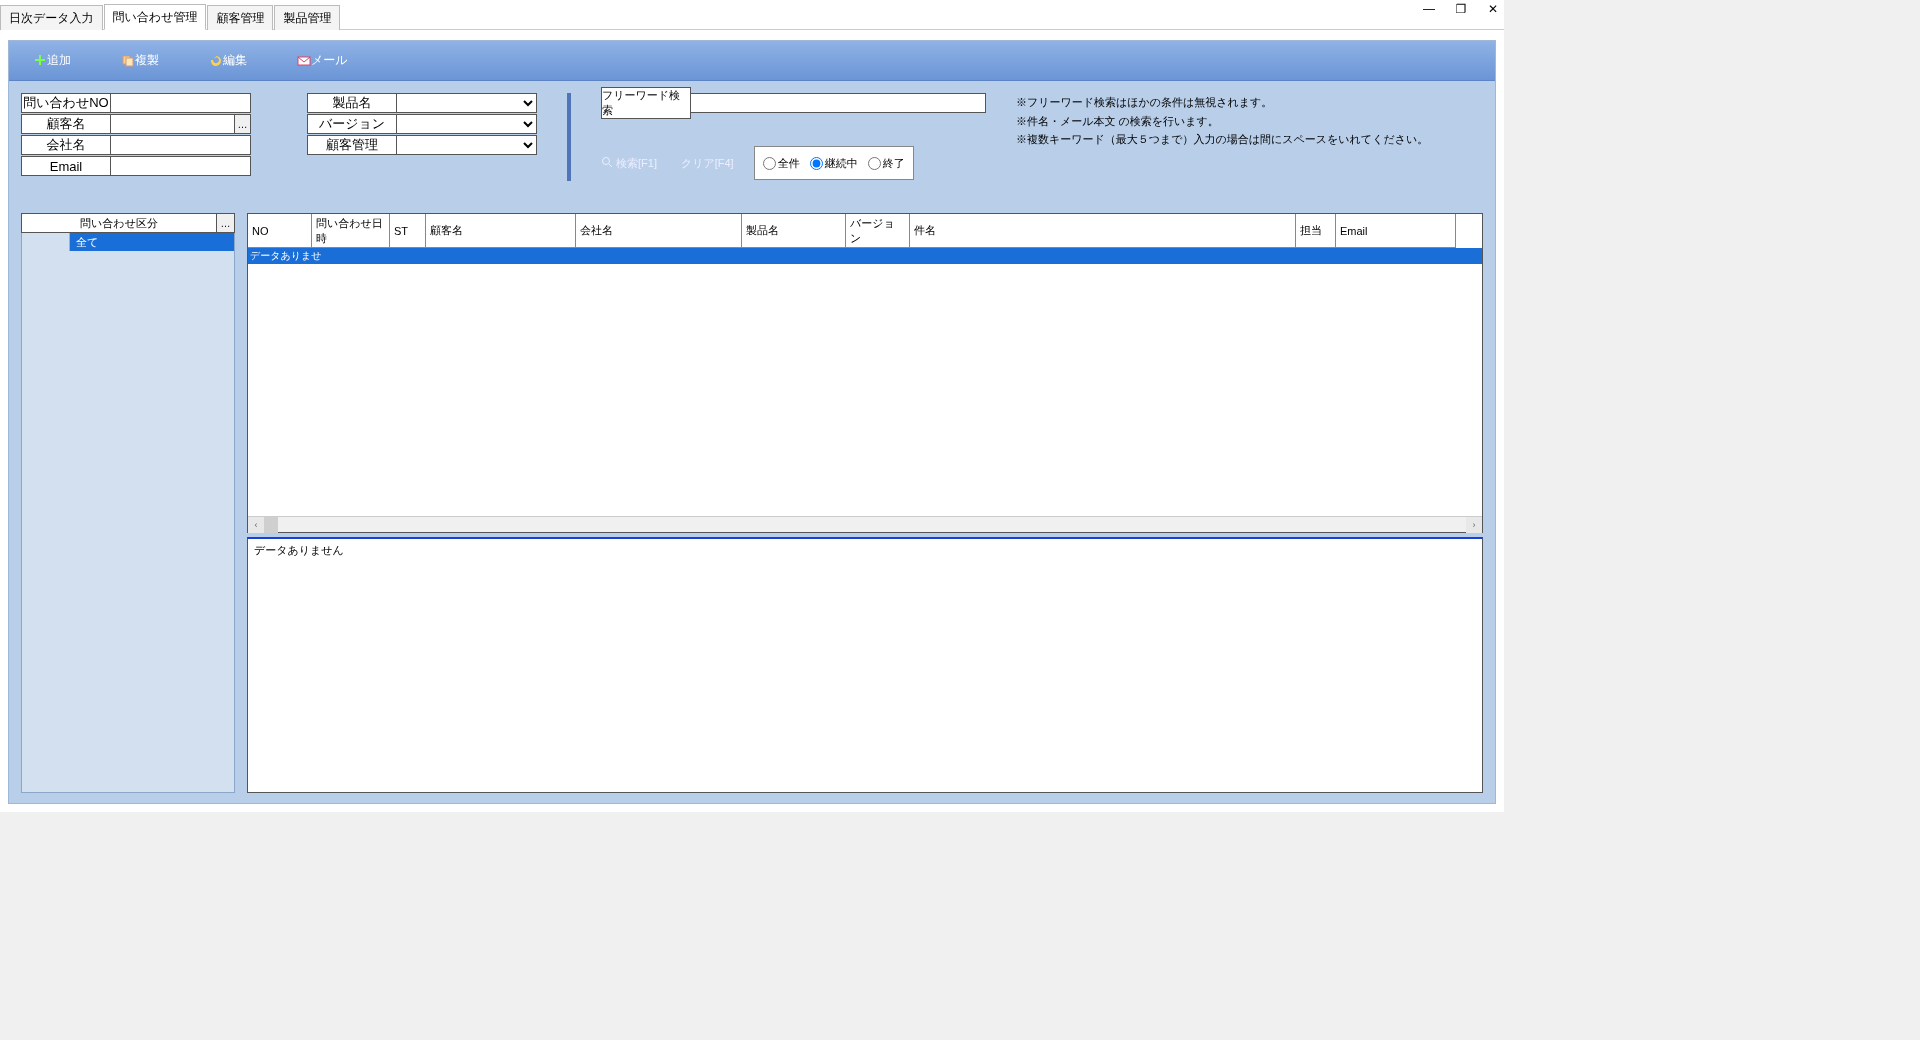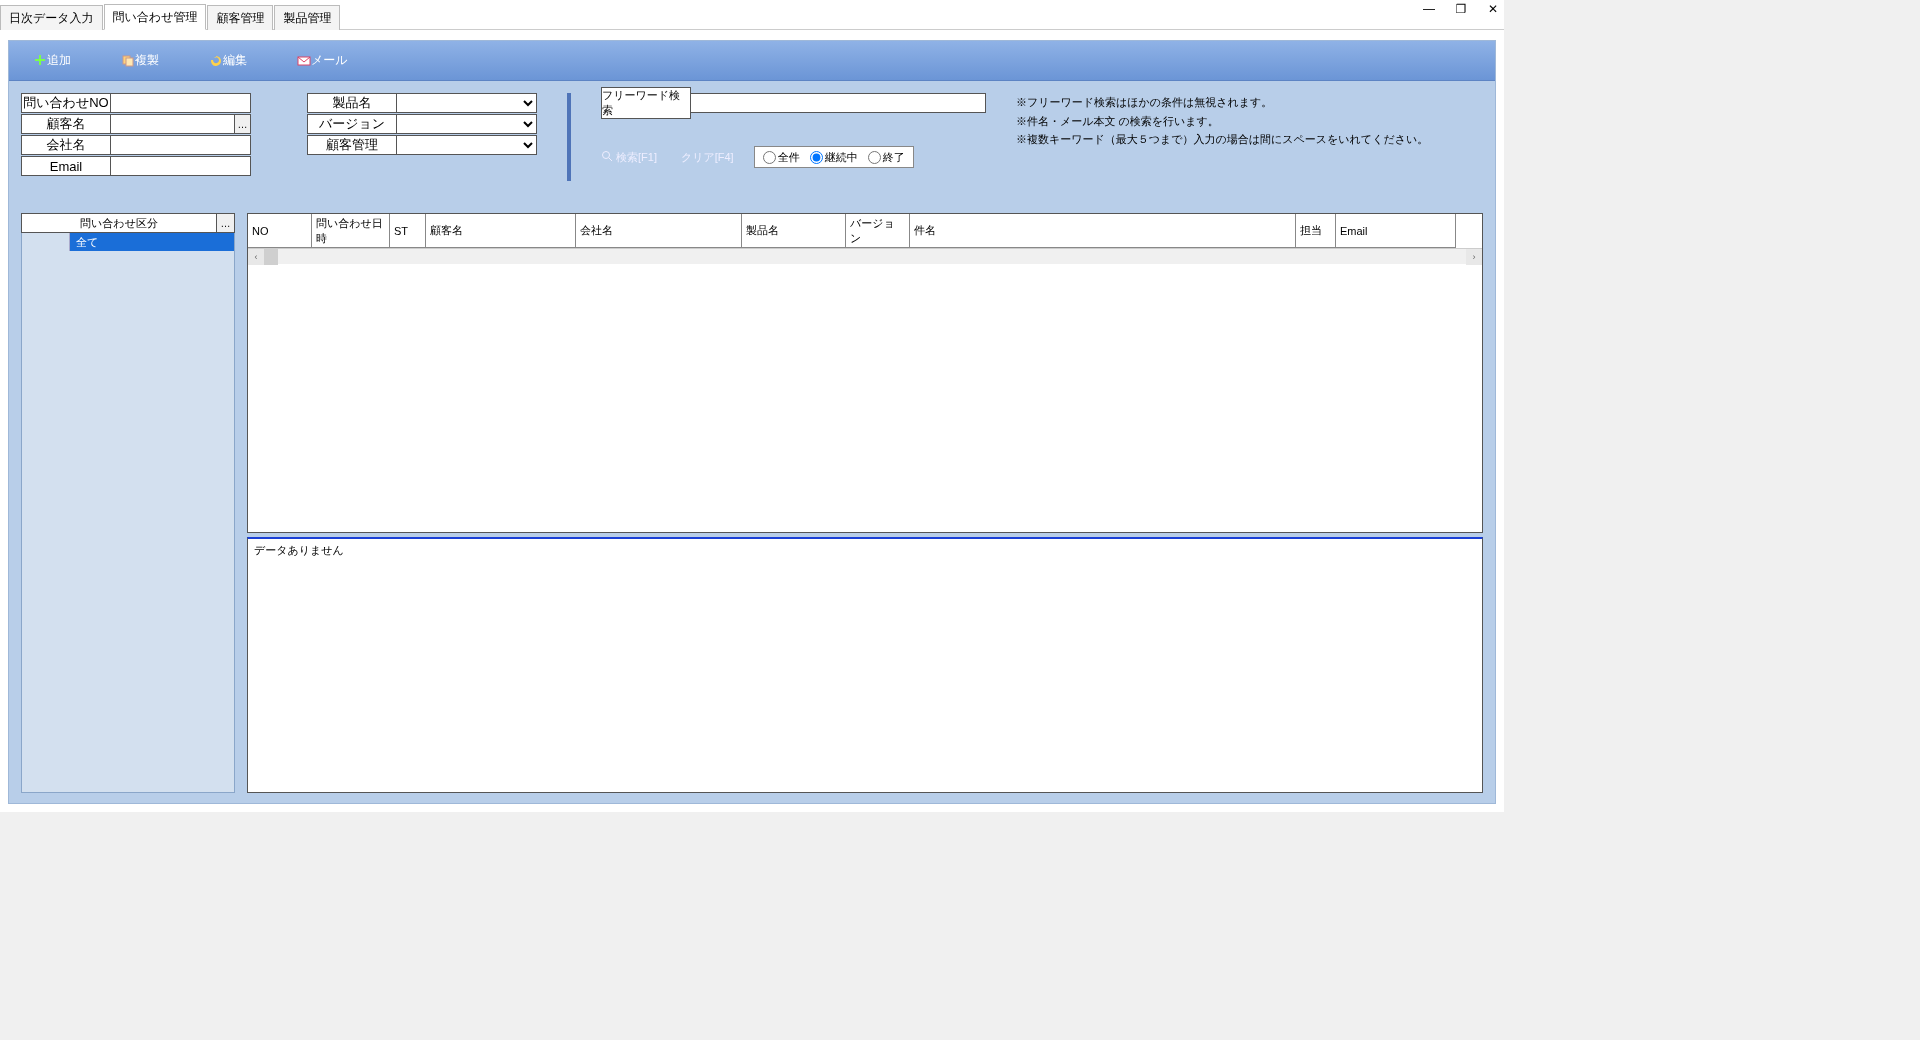--- a/index.html
+++ b/index.html
@@ -22,21 +22,21 @@
   .fld-input { width:140px; background:#fff; border:1px solid #555; border-left:none; }
   .fld-input.wide { width:140px; }
   .fld-btn { width:16px; border:1px solid #555; border-left:none; background:#f0f0f0; display:flex; align-items:center; justify-content:center; cursor:pointer; font-size:10px; }
   .fld-select { width:140px; border:1px solid #555; border-left:none; background:#fff; appearance:auto; font-size:11px; height:20px; }
   .sep-bar { width:4px; background:#4f74b8; height:88px; }
   .freeword-row { display:flex; align-items:center; height:20px; margin-bottom:32px; }
   .fw-label { width:90px; background:#fff; border:1px solid #555; display:flex; align-items:center; justify-content:center; font-size:11px; }
   .fw-input { width:295px; height:20px; border:1px solid #555; border-left:none; background:#fff; }
   .search-links { display:flex; gap:24px; align-items:center; margin-bottom:0; }
   .search-link { color:#eef; font-size:11px; display:flex; align-items:center; gap:3px; cursor:pointer; }
-  .radio-box { background:#fff; border:1px solid #888; padding:2px 8px; display:flex; gap:10px; align-items:center; height:22px; margin-left:20px; }
+  .radio-box { background:#fff; border:1px solid #888; padding:2px 8px; display:flex; gap:10px; align-items:center; height:34px; margin-left:20px; }
   .radio-box label { font-size:11px; display:flex; align-items:center; gap:2px; cursor:pointer; }
   .notes { font-size:11px; color:#000; line-height:1.7; }
   .lower { position:absolute; top:172px; left:12px; right:12px; bottom:10px; display:flex; gap:12px; }
   .side-panel { width:214px; display:flex; flex-direction:column; }
   .side-hdr-row { display:flex; height:20px; }
   .side-hdr { flex:1; background:#fff; border:1px solid #555; display:flex; align-items:center; justify-content:center; font-size:11px; }
   .side-dots { width:18px; border:1px solid #555; border-left:none; background:#f0f0f0; display:flex; align-items:center; justify-content:center; cursor:pointer; font-size:10px; }
   .side-list { flex:1; background:#d3e0ef; border:1px solid #8aa6c9; border-top:none;padding-left:30px; }
   .side-item { display:flex; height:18px; align-items:stretch; }
   .side-item .ind { width:18px; background:#d3e0ef; border-right:1px solid #aac; }
@@ -216,20 +216,23 @@
               <div class="gh" style="width: 78px;">問い合わせ日時</div>
               <div class="gh" style="width: 36px;">ST</div>
               <div class="gh" style="width: 150px;">顧客名</div>
               <div class="gh" style="width: 166px;">会社名</div>
               <div class="gh" style="width: 104px;">製品名</div>
               <div class="gh" style="width: 64px;">バージョン</div>
               <div class="gh" style="width: 386px;">件名</div>
               <div class="gh" style="width: 40px;">担当</div>
               <div class="gh" style="width: 120px;">Email</div>
             </div>
+          <div class="grid-body">
+            <div class="gr-row">データありませ</div>
+          </div>
           <div class="grid-hscroll">
             <div class="hs-left">‹</div>
             <div class="hs-thumb"></div>
             <div class="hs-right">›</div>
           </div>
         </div>
         <div class="detail">
           <span>データありません</span>
         </div>
       </div>

